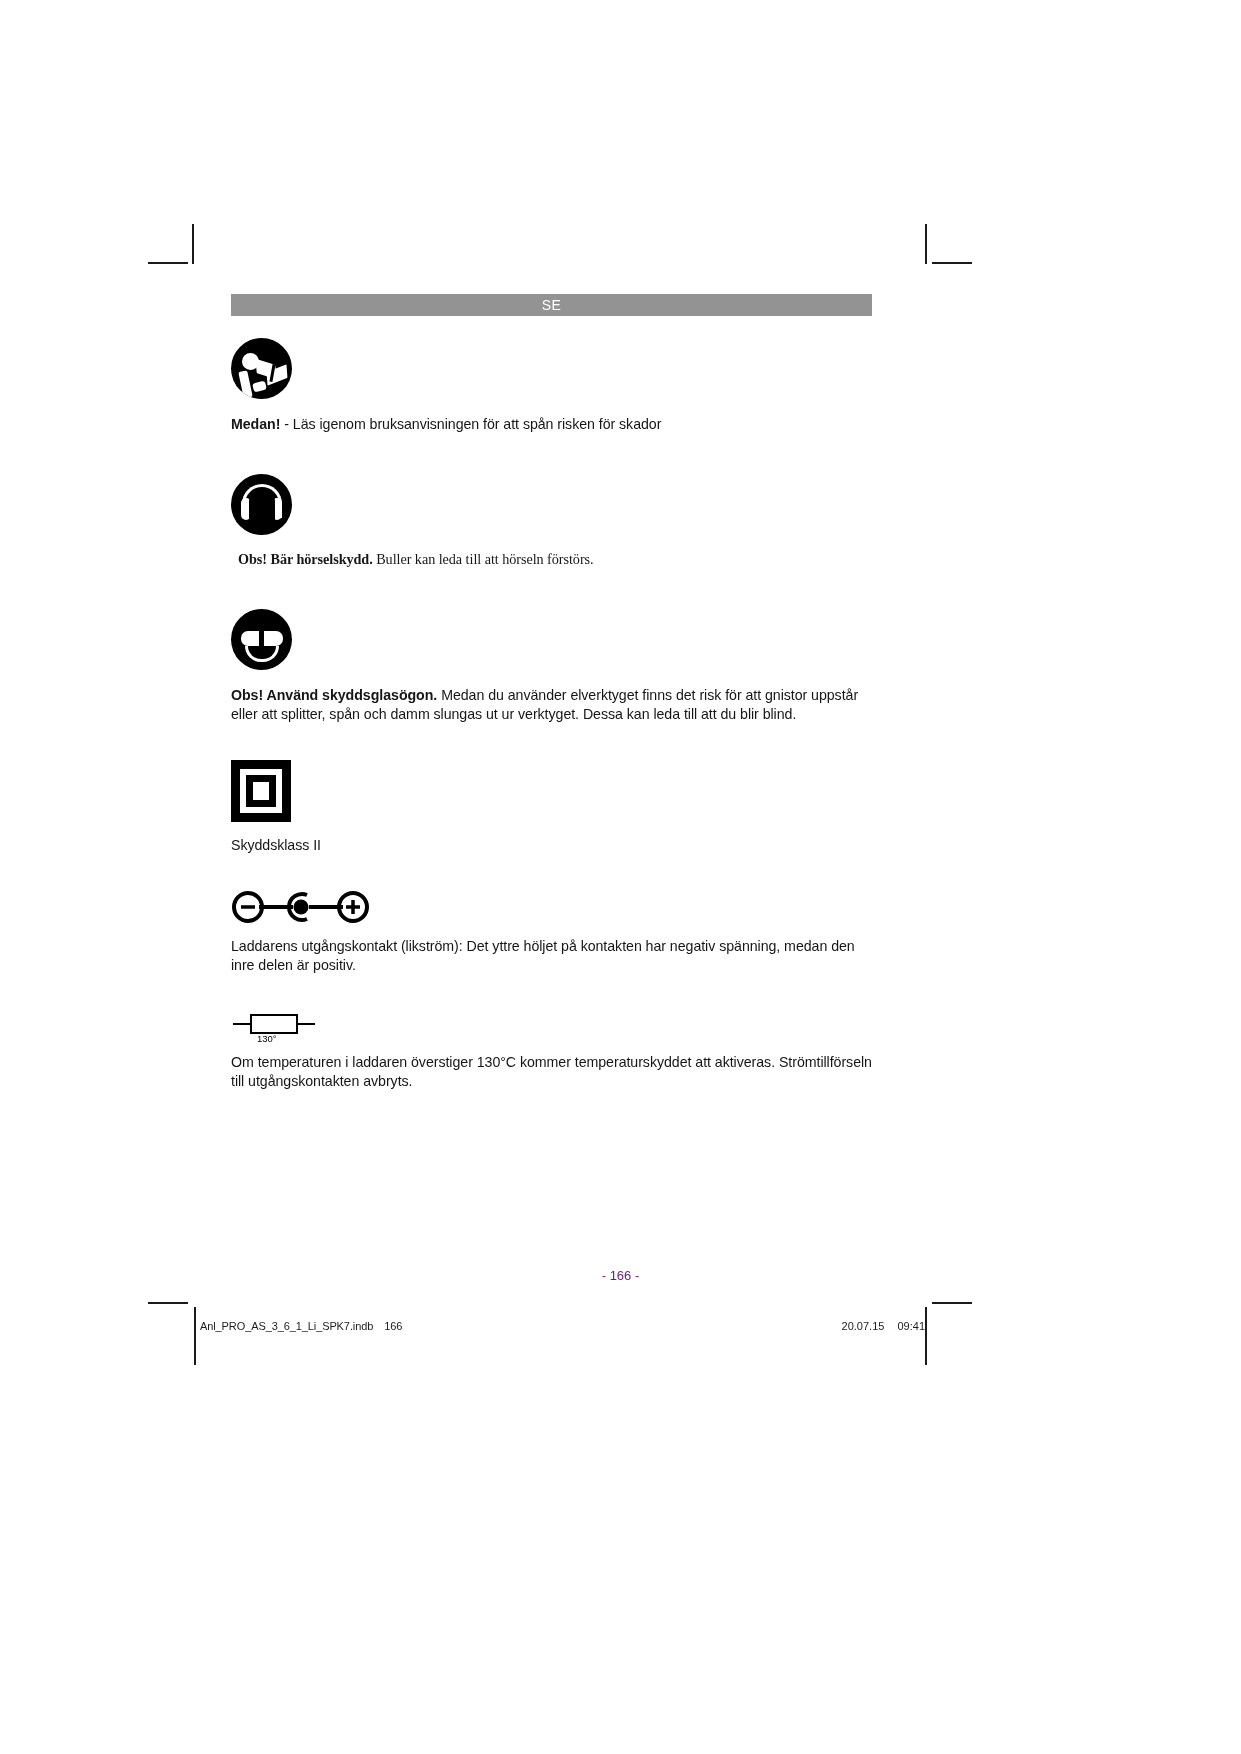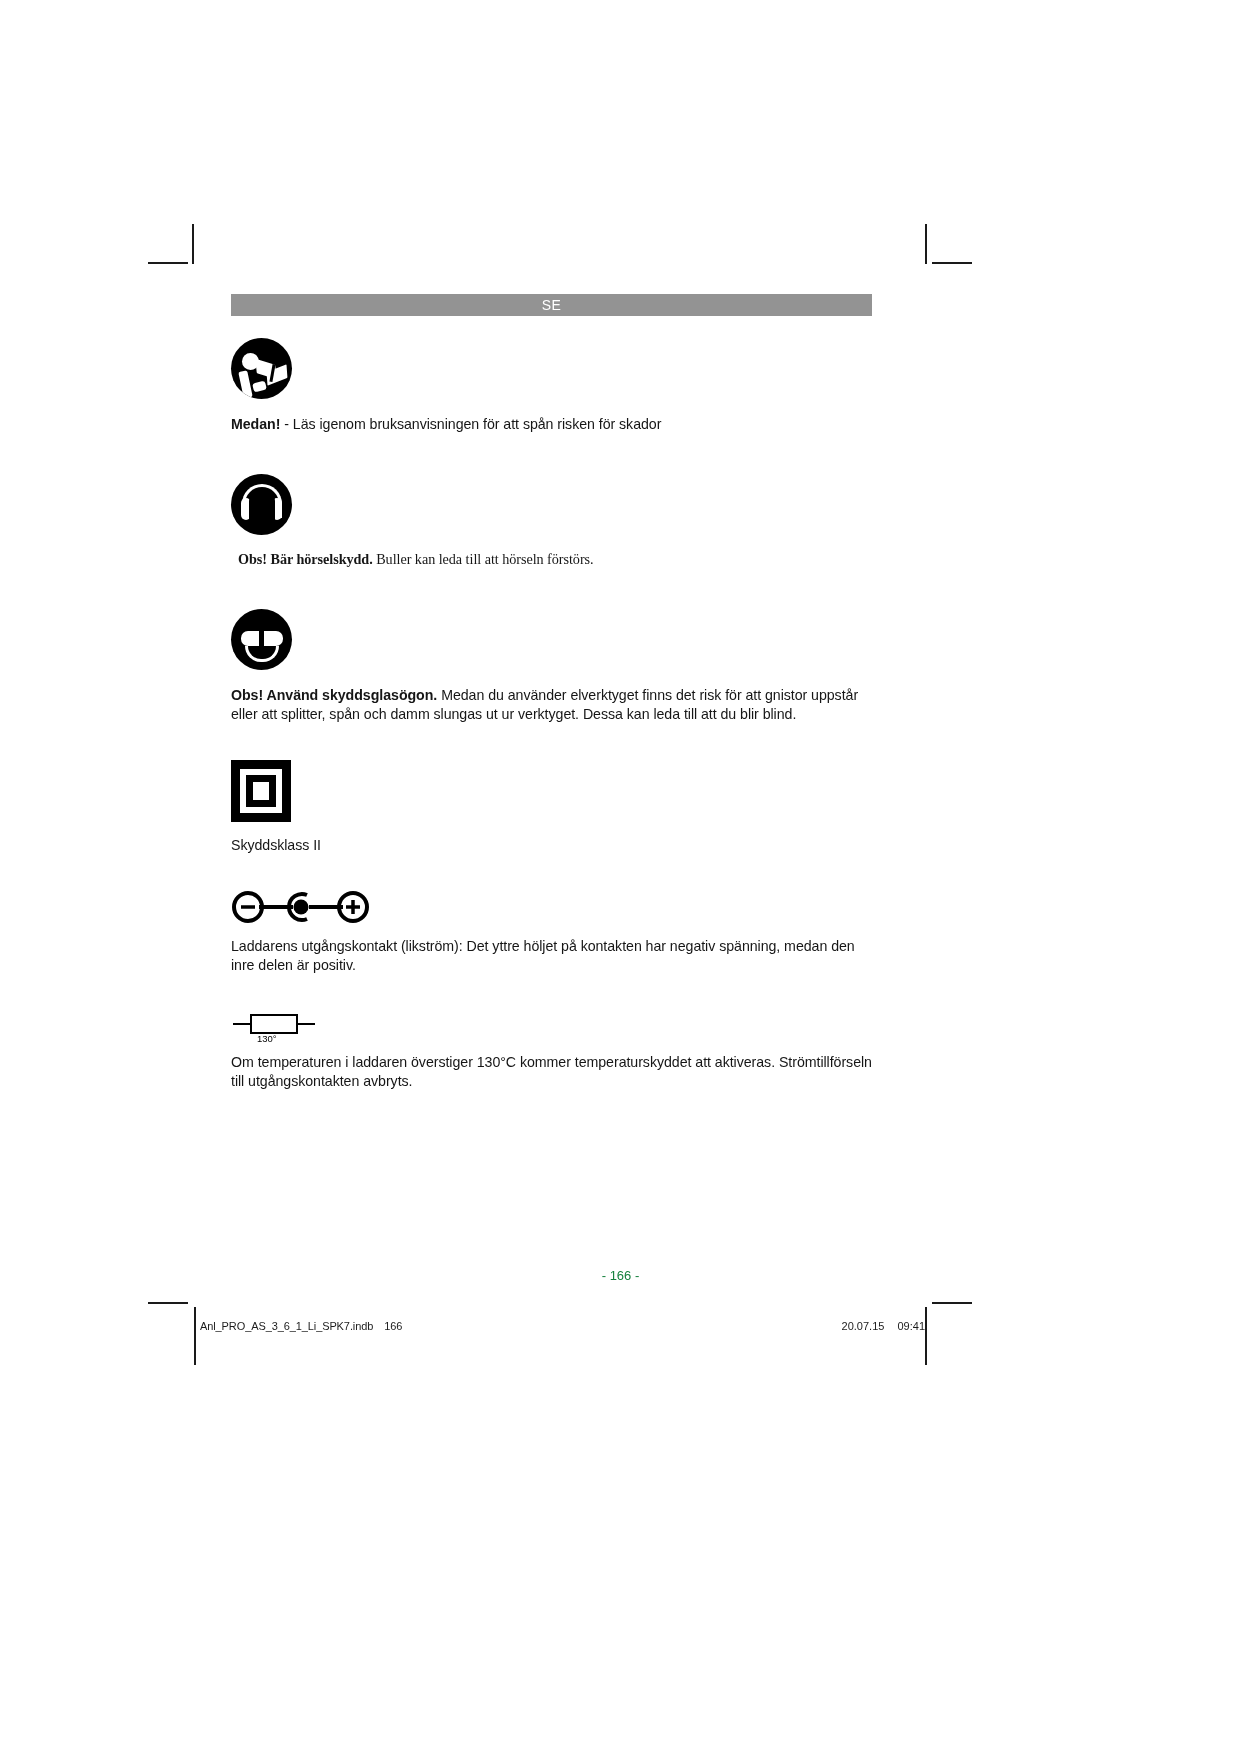--- a/index.html
+++ b/index.html
@@ -220,21 +220,21 @@
     margin-top: 34px;
   }
 
   
   .page-number {
     position: absolute;
     left: 0; right: 0;
     top: 1268px;
     text-align: center;
     font-size: 13px;
-    color: #15803d;
+    color: #701a75;
   }
   .footer-row {
     position: absolute;
     left: 200px;
     top: 1320px;
     width: 725px;
     display: flex;
     justify-content: space-between;
     font-size: 11px;
     color: #1c1c1c;

